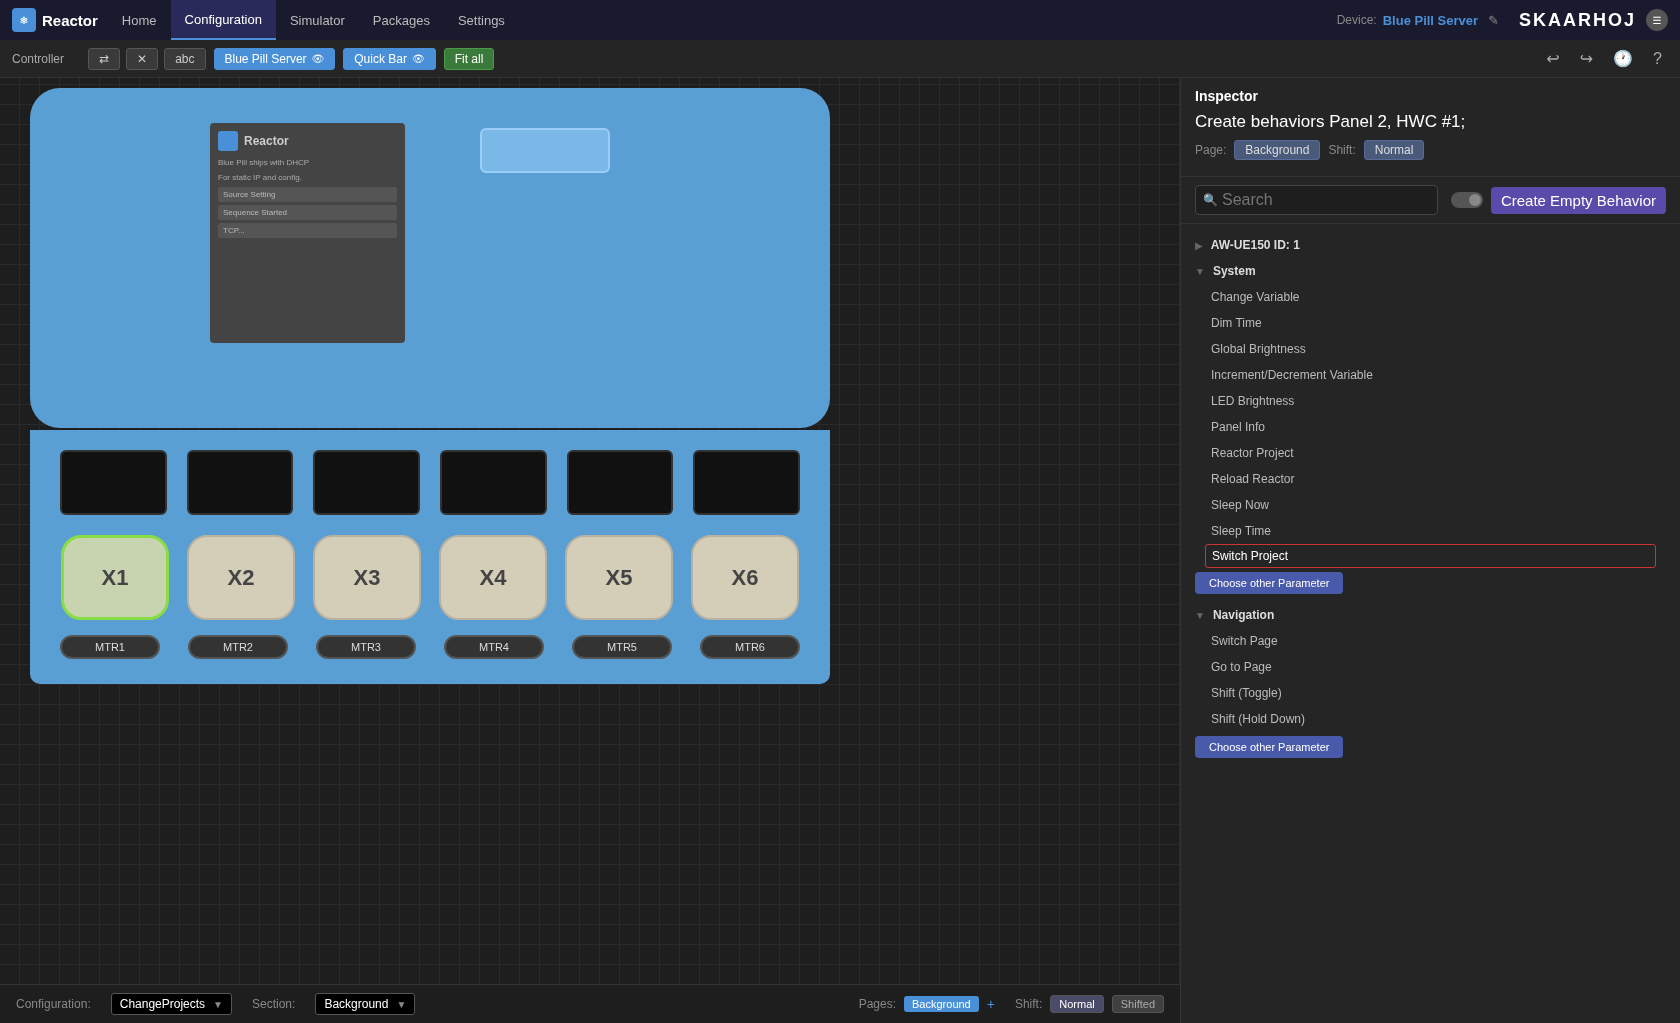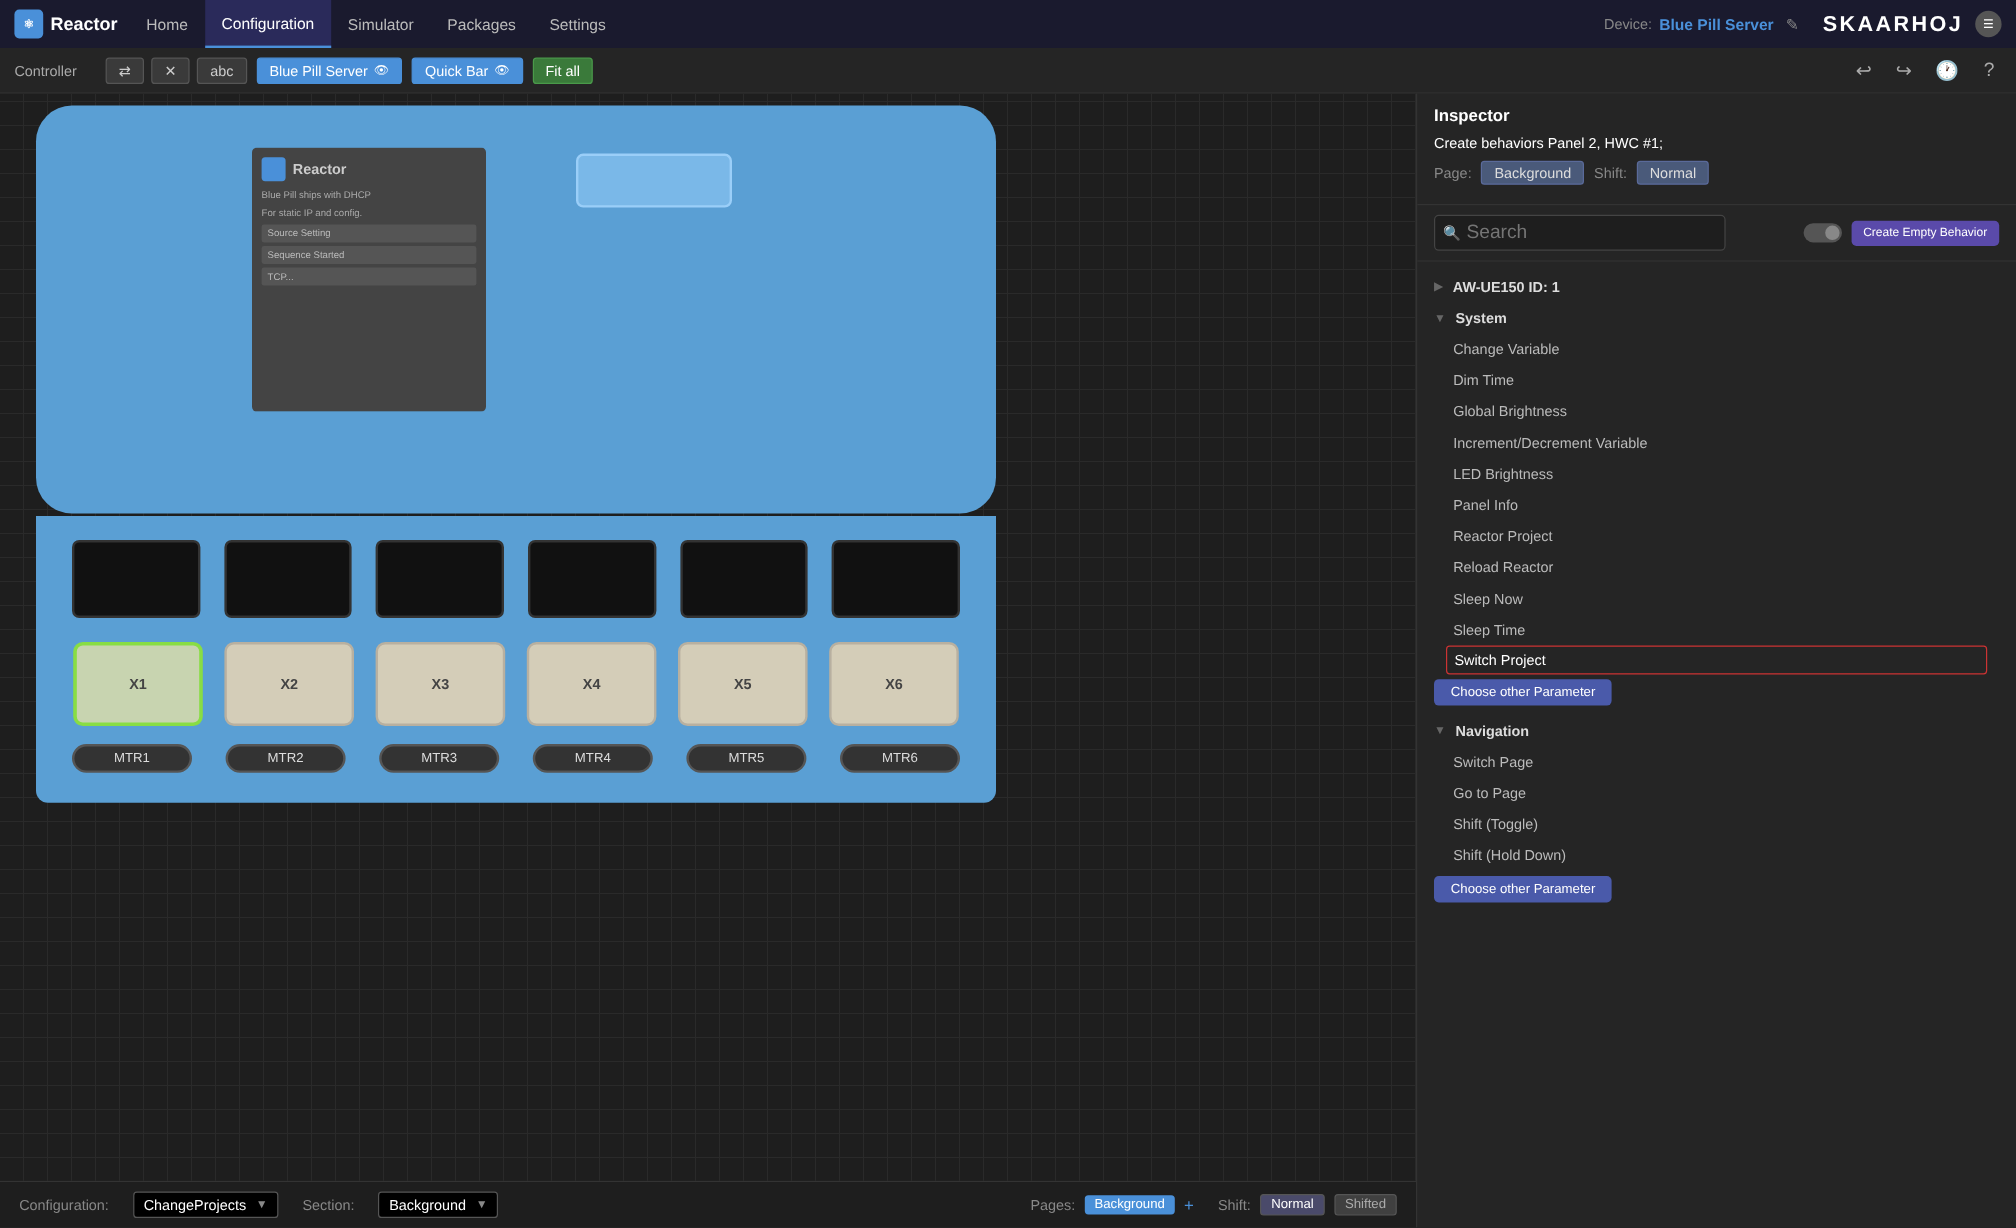--- a/index.html
+++ b/index.html
@@ -56,21 +56,21 @@
 
     
     .device-bottom { width: 800px; background: #5a9fd4; border-radius: 0 0 10px 10px; padding: 20px 30px 25px; margin-top: 2px; }
 
     
     .display-row { display: flex; gap: 20px; margin-bottom: 20px; justify-content: center; }
     .display-btn { width: 110px; height: 65px; background: #111; border-radius: 6px; border: 2px solid #333; }
 
     
     .button-row { display: flex; gap: 18px; margin-bottom: 15px; justify-content: center; }
-    .main-btn { width: 108px; height: 70px; background: #d4cdb8; border-radius: 8px; border: 2px solid #b8b0a0; display: flex; align-items: center; justify-content: center; font-weight: bold; font-size: 12px; color: #444; cursor: pointer; }
+    .main-btn { width: 108px; height: 85px; background: #d4cdb8; border-radius: 20px; border: 2px solid #b8b0a0; display: flex; align-items: center; justify-content: center; font-weight: bold; font-size: 22px; color: #444; cursor: pointer; }
     .main-btn.selected { border: 3px solid #88dd44; background: #c8d4b0; }
 
     
     .mtr-row { display: flex; gap: 28px; justify-content: center; }
     .mtr-label { width: 108px; height: 24px; background: #333; border-radius: 12px; border: 2px solid #555; display: flex; align-items: center; justify-content: center; font-size: 11px; color: #ddd; }
 
     
     .bottom-bar { background: #1e1e1e; border-top: 1px solid #333; padding: 8px 16px; display: flex; align-items: center; gap: 20px; }
     .bottom-label { color: #888; font-size: 12px; }
     .bottom-dropdown { background: #000000; border: 1px solid #555; color: #fff; padding: 3px 8px; border-radius: 3px; cursor: pointer; font-size: 12px; display: flex; align-items: center; gap: 8px; }
@@ -79,32 +79,32 @@
     .page-badge { background: #4a90d9; color: #fff; padding: 2px 8px; border-radius: 3px; font-size: 11px; cursor: pointer; }
     .plus-btn { color: #4a90d9; cursor: pointer; font-size: 14px; }
     .shift-section { display: flex; align-items: center; gap: 8px; }
     .shift-badge { background: #404040; border: 1px solid #555; color: #aaa; padding: 2px 8px; border-radius: 3px; font-size: 11px; cursor: pointer; }
     .shift-badge.active { background: #4a4a6a; color: #fff; }
 
     
     .inspector-panel { width: 500px; background: #252525; border-left: 1px solid #333; display: flex; flex-direction: column; overflow: hidden; }
     .inspector-header { padding: 10px 14px 0; border-bottom: 1px solid #333; }
     .inspector-title { color: #fff; font-size: 14px; font-weight: bold; margin-bottom: 8px; }
-    .inspector-subtitle { color: #aaa; font-size: 12px; margin-bottom: 8px; }
+    .inspector-subtitle { color: #aaa; font-size: 17px; margin-bottom: 8px; }
     .inspector-subtitle span { color: #fff; }
     .page-shift-row { display: flex; align-items: center; gap: 8px; margin-bottom: 16px; }
     .page-shift-label { color: #888; font-size: 12px; }
     .page-badge-dark { background: #4a5a7a; color: #ddd; padding: 2px 10px; border-radius: 3px; font-size: 12px; border: 1px solid #5a6a9a; }
     .search-row { display: flex; align-items: center; gap: 8px; padding: 8px 14px; border-bottom: 1px solid #333; }
     .search-input { flex: 1; background: #1e1e1e; border: 1px solid #444; color: #ccc; padding: 5px 8px 5px 26px; border-radius: 4px; font-size: 16px; outline: none; }
     .search-icon-wrap { position: relative; flex: 1; }
     .search-icon-inner { position: absolute; left: 8px; top: 50%; transform: translateY(-50%); color: #666; font-size: 12px; }
     .toggle-switch { width: 32px; height: 16px; background: #555; border-radius: 8px; position: relative; cursor: pointer; }
     .toggle-switch::after { content: ''; position: absolute; width: 12px; height: 12px; background: #888; border-radius: 50%; top: 2px; right: 2px; }
-    .create-btn { background: #5a4aaa; border: none; color: #fff; padding: 5px 10px; border-radius: 4px; cursor: pointer; font-size: 10px; white-space: nowrap; }
+    .create-btn { background: #5a4aaa; border: none; color: #fff; padding: 5px 10px; border-radius: 4px; cursor: pointer; font-size: 15px; white-space: nowrap; }
 
     
     .inspector-list { flex: 1; overflow-y: auto; padding: 8px 0; }
     .inspector-list::-webkit-scrollbar { width: 6px; }
     .inspector-list::-webkit-scrollbar-track { background: #1e1e1e; }
     .inspector-list::-webkit-scrollbar-thumb { background: #444; border-radius: 3px; }
 
     .section-header { display: flex; align-items: center; gap: 8px; padding: 6px 14px; cursor: pointer; color: #aaa; font-size: 12px; }
     .section-header .chevron { font-size: 10px; color: #666; }
     .section-header .section-name { color: #ddd; font-weight: bold; }

